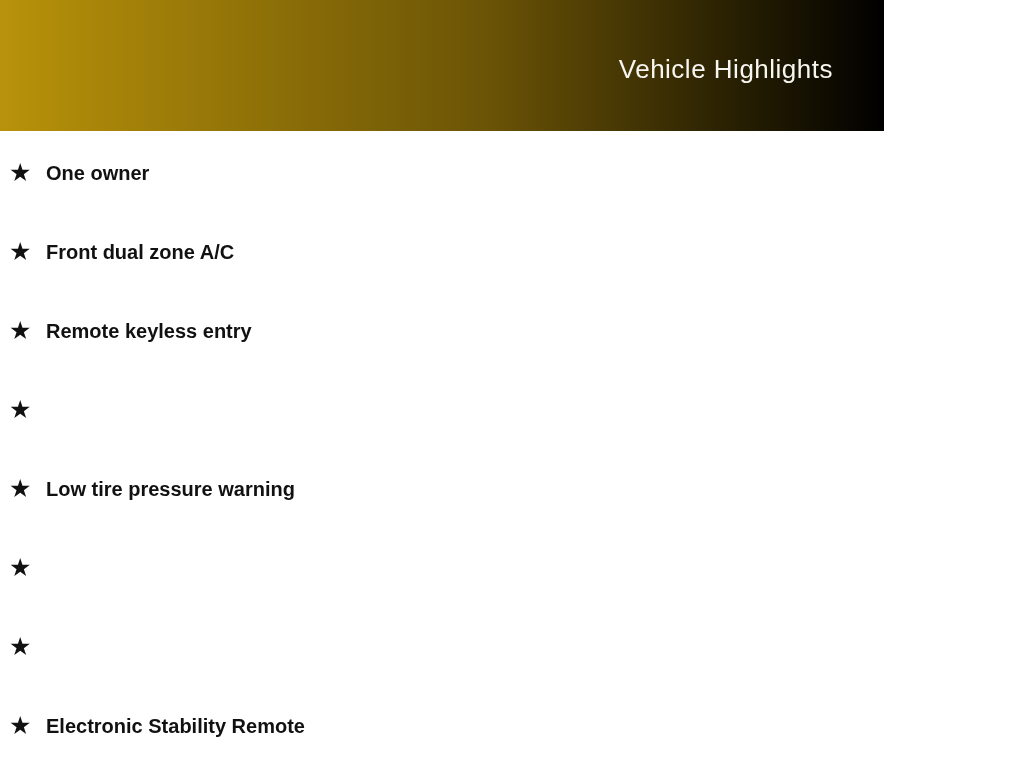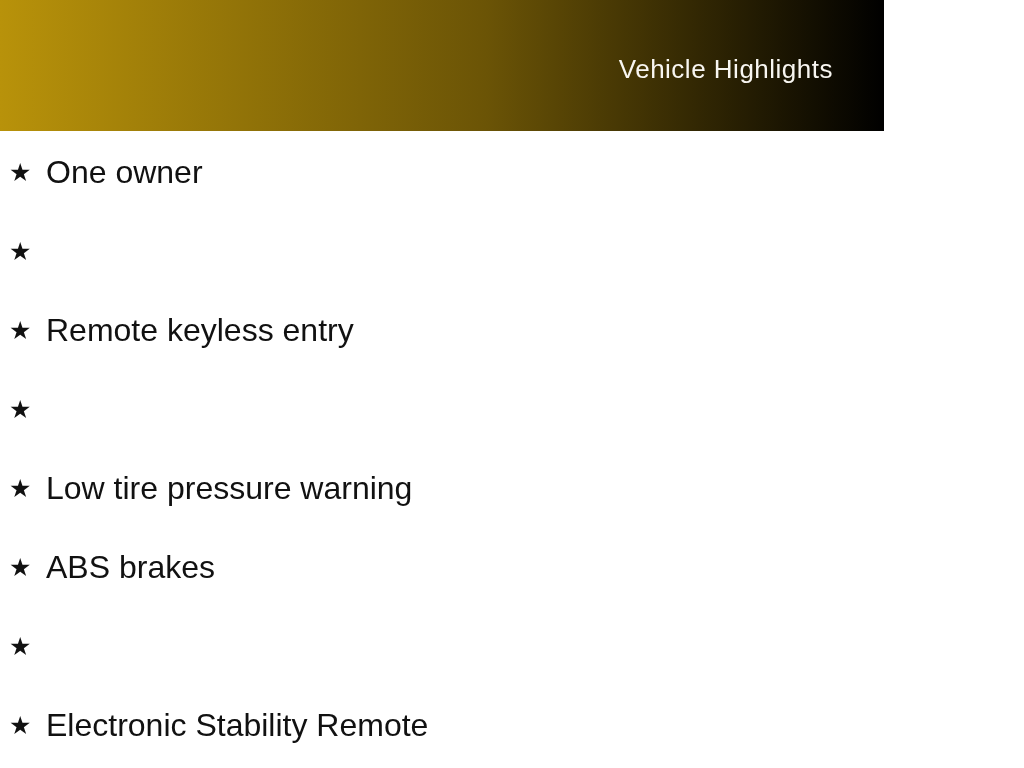--- a/index.html
+++ b/index.html
@@ -44,56 +44,57 @@
   .star {
     color: #111111;
     font-size: 25px;
     line-height: 1;
     width: 24px;
     text-align: left;
     flex: 0 0 auto;
   }
   .feature-label {
     color: #111111;
-    font-size: 32px;
+    font-size: 20px;
     line-height: 1.2;
     margin-left: 13px;
+    font-weight: bold;
   }
 </style>
 </head>
 <body>
 
 <div class="page">
 
   <div class="header">
     <span class="header-title">Vehicle Highlights</span>
   </div>
 
   <ul class="feature-list">
     <li class="feature-row">
       <span class="star">★</span>
       <span class="feature-label">One owner</span>
     </li>
     <li class="feature-row">
       <span class="star">★</span>
+      <span class="feature-label">Front dual zone A/C</span>
     </li>
     <li class="feature-row">
       <span class="star">★</span>
       <span class="feature-label">Remote keyless entry</span>
     </li>
     <li class="feature-row">
       <span class="star">★</span>
     </li>
     <li class="feature-row">
       <span class="star">★</span>
       <span class="feature-label">Low tire pressure warning</span>
     </li>
     <li class="feature-row">
       <span class="star">★</span>
-      <span class="feature-label">ABS brakes</span>
     </li>
     <li class="feature-row">
       <span class="star">★</span>
     </li>
     <li class="feature-row">
       <span class="star">★</span>
       <span class="feature-label">Electronic Stability Remote</span>
     </li>
   </ul>
 

